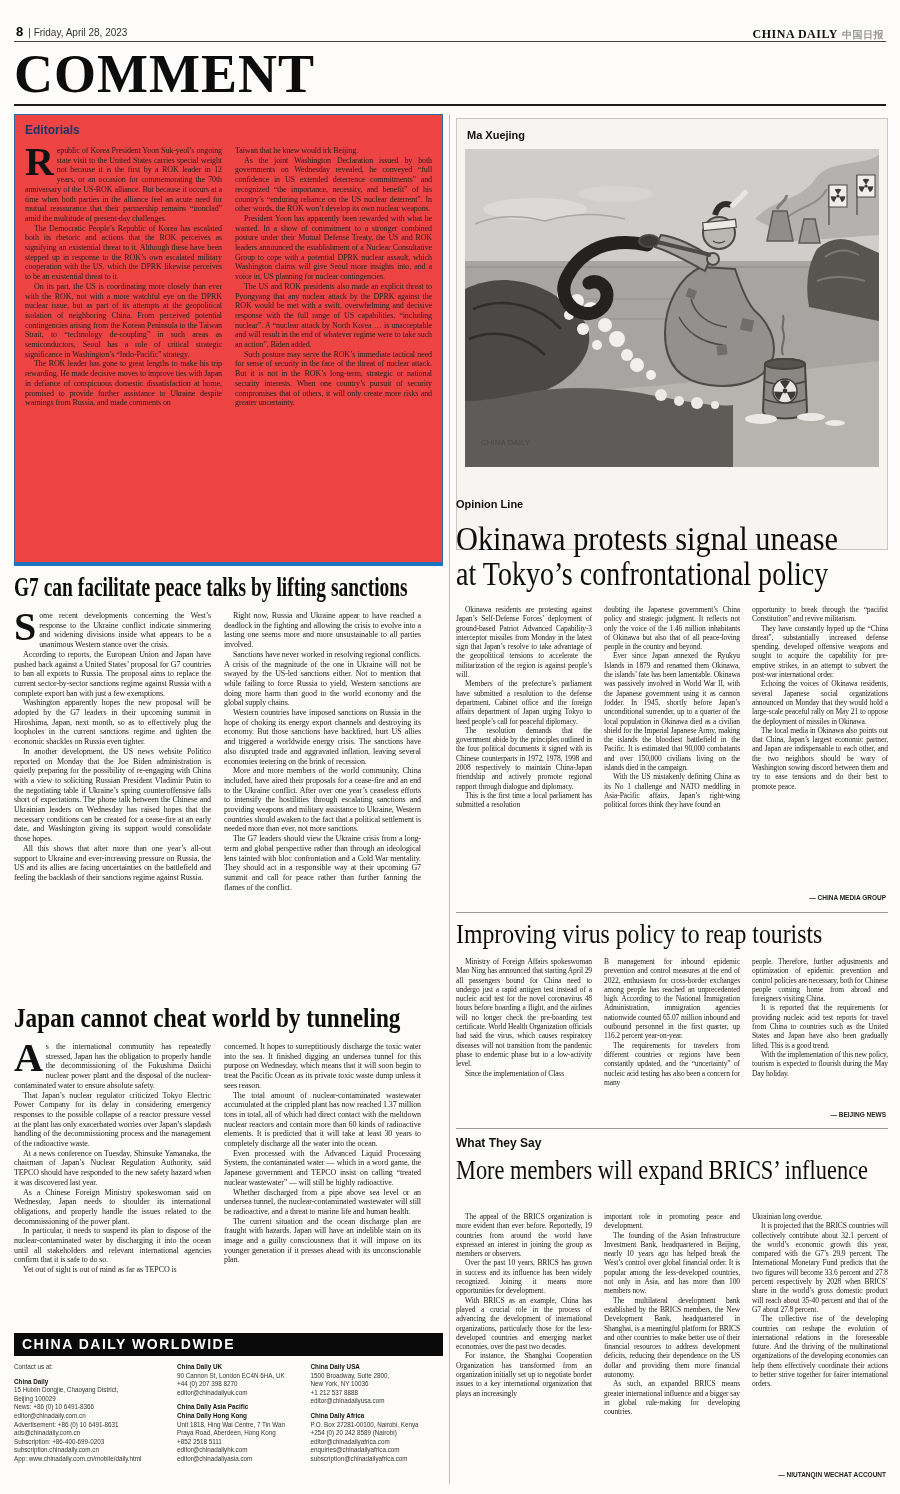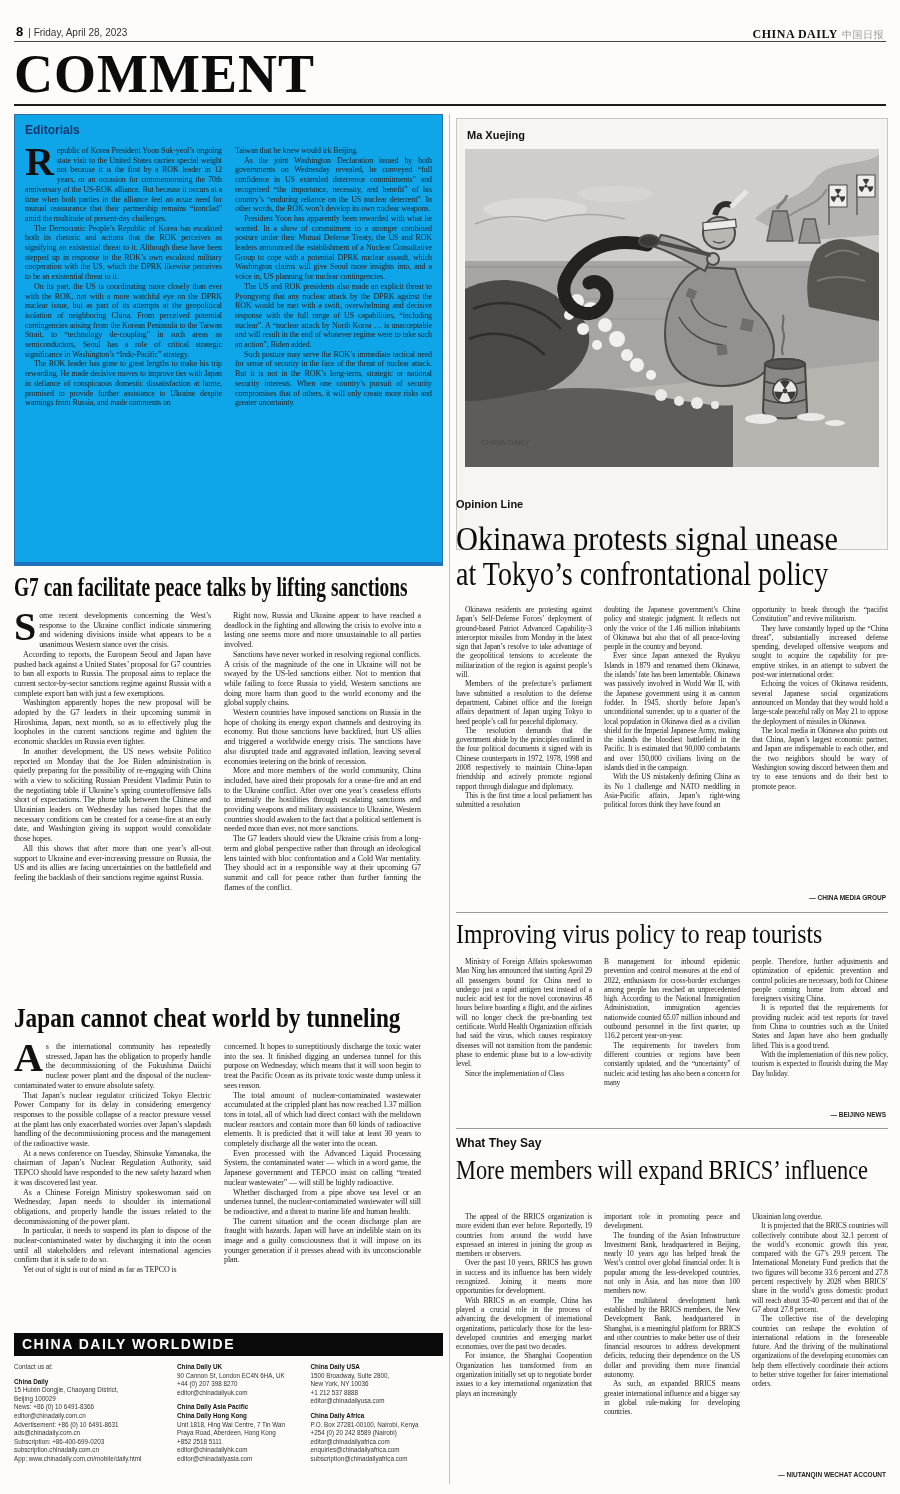--- a/index.html
+++ b/index.html
@@ -2,40 +2,40 @@
 <html><head>
 <meta charset="utf-8">
 <style>
   html,body{margin:0;padding:0;background:#fff;}
   #page{position:relative;width:900px;height:1494px;background:#fdfcfa;overflow:hidden;
         font-family:"Liberation Serif",serif;color:#1a1a1a;}
   
   .pagehead{position:absolute;left:16px;top:24px;font-family:"Liberation Sans",sans-serif;font-size:10px;color:#333;}
   .pagehead .pnum{font-weight:bold;font-size:13px;color:#000;margin-right:5px;}
   .brandhead{position:absolute;right:16px;top:27px;font-family:"Liberation Serif",serif;font-weight:bold;font-size:12px;letter-spacing:.5px;color:#111;}
-  .brandhead .cn{font-weight:normal;color:#999;font-size:10px;margin-left:4px;}
+  .brandhead .cn{font-weight:bold;color:#999;font-size:10px;margin-left:4px;}
   .top-rule{position:absolute;left:14px;right:14px;top:41px;border-top:1px solid #444;}
   .masthead{position:absolute;left:14px;top:46px;font-weight:bold;font-size:54px;line-height:54px;letter-spacing:1px;color:#0c0c0c;transform:scaleY(1.02);transform-origin:left top;}
   .mast-rule{position:absolute;left:14px;right:14px;top:104px;border-top:2px solid #1c1c1c;}
   
   .kicker{font-family:"Liberation Sans",sans-serif;font-weight:bold;font-size:11px;color:#111;}
   .kicker-blue{font-family:"Liberation Sans",sans-serif;font-weight:bold;font-size:12px;color:#16356c;}
   .bp{margin:0;text-indent:9px;}
   .cont > p:first-child{text-indent:0;}
   .first{text-indent:0;}
   .dc{float:left;font-size:40px;line-height:32px;padding-right:3px;font-weight:bold;color:#111;}
   .two-col{display:flex;gap:13px;}
   .lcol{width:197px;text-align:justify;font-size:8px;line-height:9.7px;letter-spacing:-.1px;color:#222;overflow:hidden;}
   .three-col{display:flex;gap:12px;}
   .rcol{width:136px;text-align:justify;font-size:7.5px;line-height:9.3px;letter-spacing:-.12px;color:#222;overflow:hidden;}
   .attr{position:absolute;right:2px;font-family:"Liberation Sans",sans-serif;font-weight:bold;font-size:6.5px;color:#222;}
   .hline{white-space:nowrap;transform-origin:left bottom;}
   
   .edit-box{position:absolute;left:14px;top:114px;width:429px;height:452px;box-sizing:border-box;
-            border:1px solid #2e6da4;border-bottom:4px solid #1e73be;padding:8px 10px;background:#0ea5e9;}
+            border:1px solid #2e6da4;border-bottom:4px solid #1e73be;padding:8px 10px;background:#ef4444;}
   .ed-title{font-weight:bold;font-size:24px;line-height:26px;letter-spacing:-.3px;margin-top:5px;color:#0d0d0d;}
   .edit-box .two-col{margin-top:9px;}
   .edit-box .lcol{height:352px;}
   
   .article-g7{position:absolute;left:14px;top:572px;width:429px;}
   .article-japan{position:absolute;left:14px;top:1003px;width:429px;}
   .a-title{font-weight:bold;font-size:27px;line-height:30px;color:#0d0d0d;}
   .article-g7 .two-col{margin-top:9px;} .article-g7 .lcol{height:352px;}
   .article-japan .two-col{margin-top:9px;} .article-japan .lcol{height:272px;}
   
@@ -98,21 +98,21 @@
       </div>
     </div>
   </div>
 
   <div class="article-g7">
     <div class="a-title hline" style="transform:scaleX(0.72);">G7 can facilitate peace talks by lifting sanctions</div>
     <div class="two-col">
       <div class="lcol">
         <p class="bp first"><span class="dc">S</span><span>ome recent developments concerning the West’s response to the Ukraine conflict indicate simmering and widening divisions inside what appears to be a unanimous Western stance over the crisis.</span></p>
         <div>
-            <p class="bp">According to reports, the European Seoul and Japan have pushed back against a United States’ proposal for G7 countries to ban all exports to Russia. The proposal aims to replace the current sector-by-sector sanctions regime against Russia with a complete export ban with just a few exemptions.</p>
+            <p class="bp">According to reports, the European Union and Japan have pushed back against a United States’ proposal for G7 countries to ban all exports to Russia. The proposal aims to replace the current sector-by-sector sanctions regime against Russia with a complete export ban with just a few exemptions.</p>
             <p class="bp">Washington apparently hopes the new proposal will be adopted by the G7 leaders in their upcoming summit in Hiroshima, Japan, next month, so as to effectively plug the loopholes in the current sanctions regime and tighten the economic shackles on Russia even tighter.</p>
             <p class="bp">In another development, the US news website Politico reported on Monday that the Joe Biden administration is quietly preparing for the possibility of re-engaging with China with a view to soliciting Russian President Vladimir Putin to the negotiating table if Ukraine’s spring counteroffensive falls short of expectations. The phone talk between the Chinese and Ukrainian leaders on Wednesday has raised hopes that the necessary conditions can be created for a cease-fire at an early date, and Washington giving its support would consolidate those hopes.</p>
             <p class="bp">All this shows that after more than one year’s all-out support to Ukraine and ever-increasing pressure on Russia, the US and its allies are facing uncertainties on the battlefield and feeling the backlash of their sanctions regime against Russia.</p>
           </div>
       </div>
       <div class="lcol">
         <div>
             <p class="bp">Right now, Russia and Ukraine appear to have reached a deadlock in the fighting and allowing the crisis to evolve into a lasting one seems more and more unsustainable to all parties involved.</p>
             <p class="bp">Sanctions have never worked in resolving regional conflicts. A crisis of the magnitude of the one in Ukraine will not be swayed by the US-led sanctions either. Not to mention that while failing to force Russia to yield, Western sanctions are doing more harm than good to the world economy and the global supply chains.</p>
             <p class="bp">Western countries have imposed sanctions on Russia in the hope of choking its energy export channels and destroying its economy. But those sanctions have backfired, hurt US allies and triggered a worldwide energy crisis. The sanctions have also disrupted trade and aggravated inflation, leaving several economies teetering on the brink of recession.</p>

